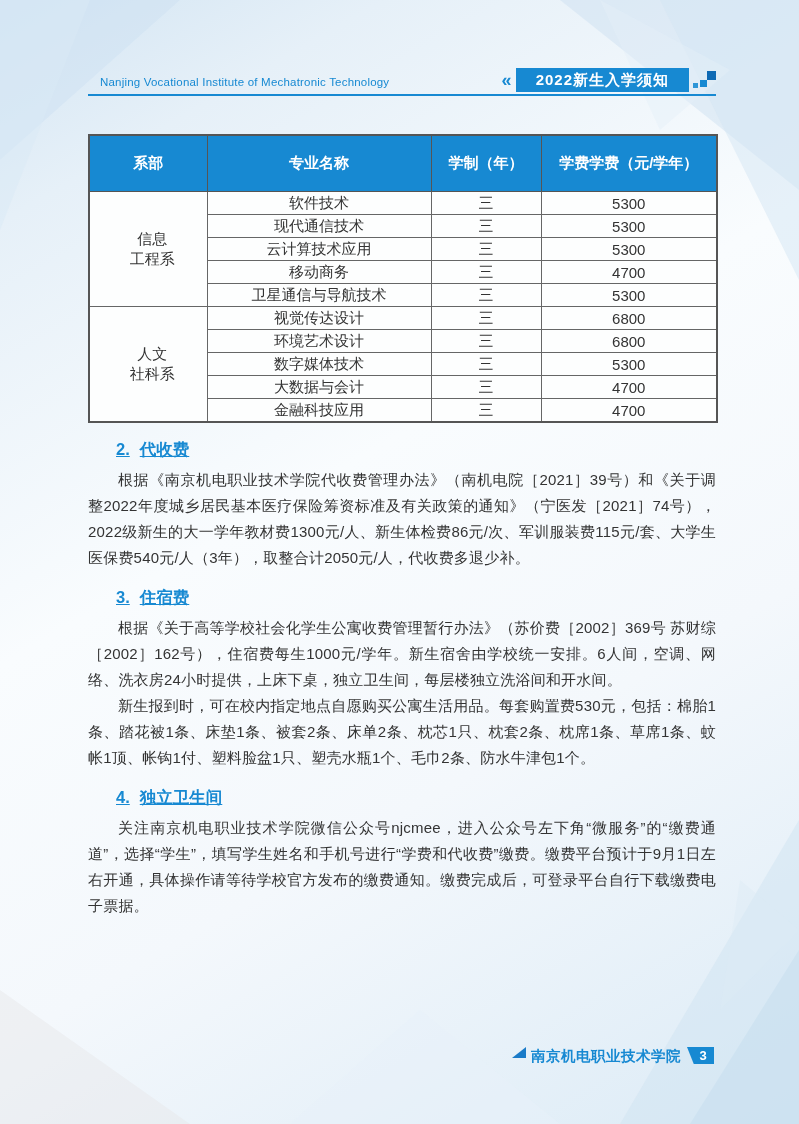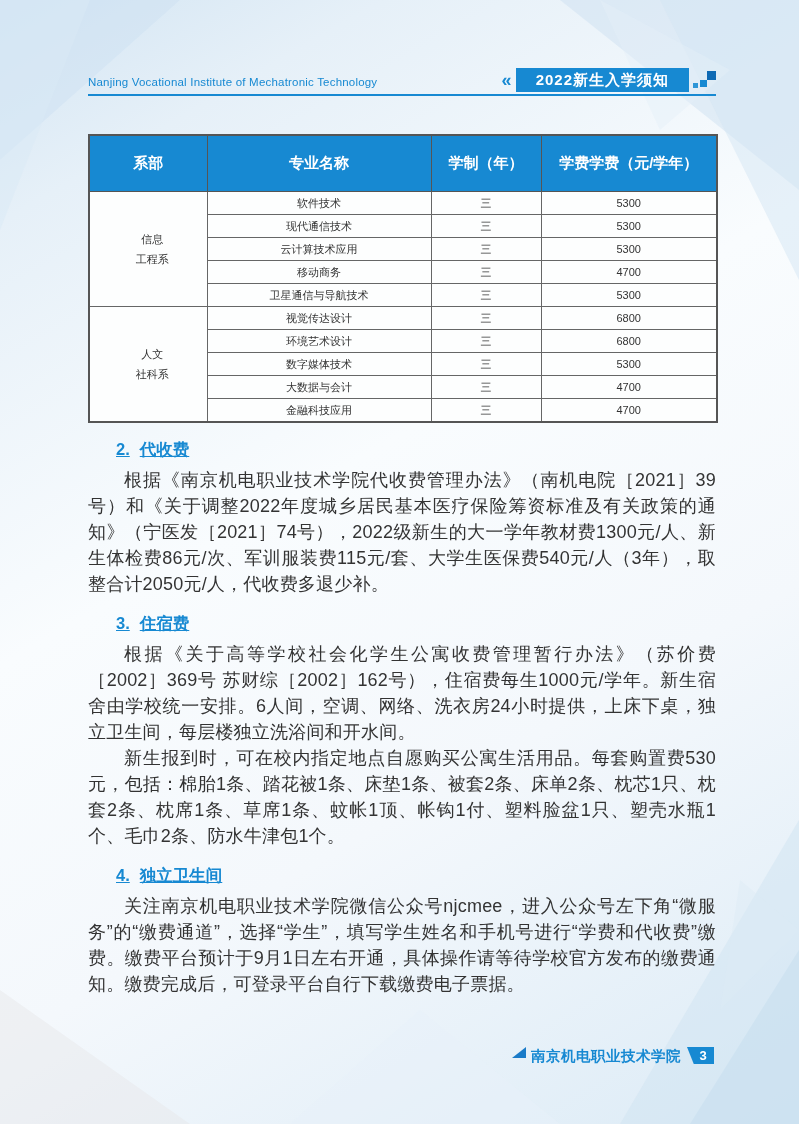--- a/index.html
+++ b/index.html
@@ -8,42 +8,42 @@
     width:799px;height:1124px;
     overflow:hidden;
     font-family:"Liberation Sans","DejaVu Sans",sans-serif;
     background:linear-gradient(150deg,#d3e5f3 0%,#e6f0f8 14%,#f9fcfe 42%,#f4f8fc 66%,#dcebf6 100%);
   }
   .bg{position:absolute;inset:0;width:100%;height:100%;display:block;}
   .content{position:absolute;left:88px;top:60px;width:628px;z-index:2;}
 
   
   .hdr{position:relative;height:34px;border-bottom:2px solid #1789d2;}
-  .inst-en{position:absolute;left:0;bottom:6px;color:#1789d2;font-size:11.5px;letter-spacing:.2px;}
+  .inst-en{position:absolute;left:12px;bottom:6px;color:#1789d2;font-size:11.5px;letter-spacing:.2px;}
   .hdr-right{position:absolute;right:0;bottom:2px;display:flex;align-items:flex-end;}
   .chev{color:#1789d2;font-size:18px;font-weight:bold;line-height:1;margin-right:4px;padding-bottom:3px;}
   .badge{background:#1789d2;color:#fff;font-size:15px;font-weight:bold;padding:3px 20px;letter-spacing:1px;line-height:1.2;}
   .squares{position:relative;width:24px;height:26px;margin-left:3px;}
   .squares i{position:absolute;display:block;}
   .sq1{left:1px;bottom:4px;width:5px;height:5px;background:#2e96d7;}
   .sq2{left:8px;bottom:5px;width:7px;height:7px;background:#1789d2;}
   .sq3{left:15px;bottom:12px;width:9px;height:9px;background:#0e6ab4;}
 
   
   table{border-collapse:collapse;width:100%;margin-top:38px;table-layout:fixed;border:2px solid #555;}
   th{background:#1789d2;color:#fff;font-size:15px;font-weight:bold;height:27px;border:1px solid #555;padding:14px;}
-  td{font-size:11px;color:#333;text-align:center;height:22px;border:1px solid #666;padding:0;background:#fdfefe;}
+  td{font-size:15px;color:#333;text-align:center;height:22px;border:1px solid #666;padding:0;background:#fdfefe;}
   td.dept{background:#fdfefe;padding-left:8px;}
   td.dept div{line-height:20px;}
 
   
   .note{margin:11px 0 0;font-size:15px;font-weight:bold;color:#1a1a1a;letter-spacing:.3px;}
   h3{margin:16px 0 6px 28px;font-size:16.5px;color:#1789d2;font-weight:bold;text-decoration:underline;}
   .h-num{margin-right:10px;}
-  .body-para{margin:0;font-size:18px;line-height:26px;color:#333;text-align:justify;text-indent:2em;letter-spacing:.2px;}
+  .body-para{margin:0;font-size:15px;line-height:26px;color:#333;text-align:justify;text-indent:2em;letter-spacing:.2px;}
 
   
   .ftr{position:absolute;right:85px;bottom:58px;display:flex;align-items:flex-start;z-index:2;}
   .tri{width:14px;height:11px;background:#1a7bc8;clip-path:polygon(100% 0,100% 100%,0 100%);margin-right:5px;}
   .inst-cn{color:#1789d2;font-size:14.5px;font-weight:bold;letter-spacing:.5px;}
   .pagenum{margin-left:6px;background:#1789d2;color:#fff;font-size:13px;font-weight:bold;
     width:27px;height:17px;line-height:17px;text-align:center;box-sizing:border-box;padding-left:5px;
     clip-path:polygon(0 0,100% 0,100% 100%,25% 100%);}
 </style>
 </head>

